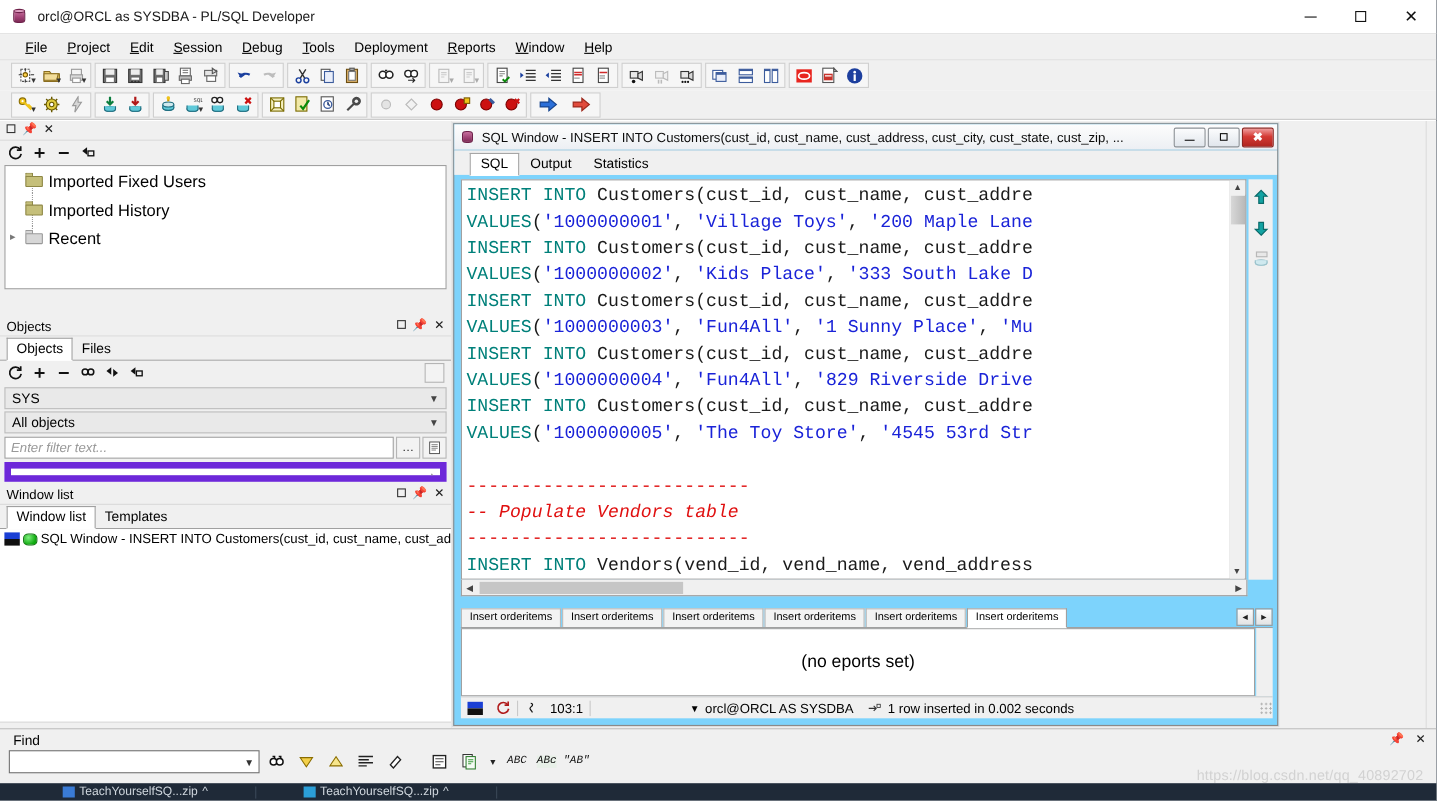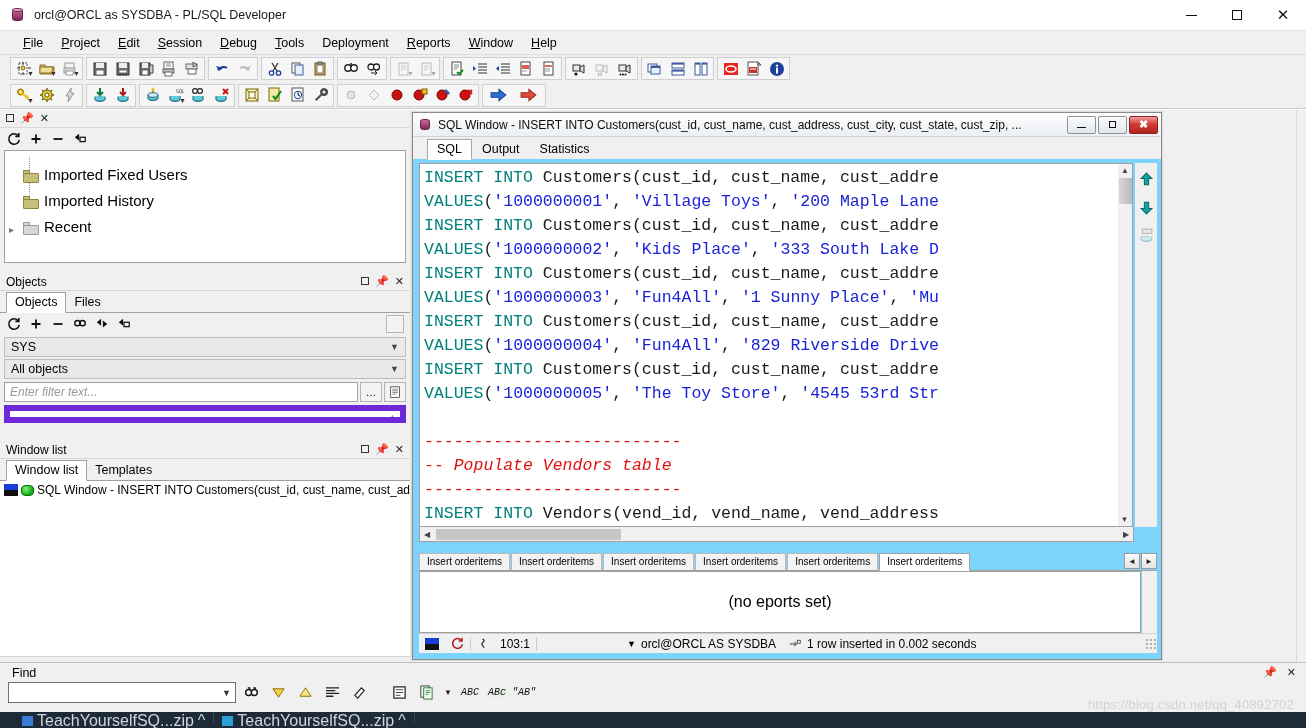--- a/index.html
+++ b/index.html
@@ -101,21 +101,21 @@
     height: 22px; display: flex; align-items: center; gap: 2px; padding-left: 4px;
     background: #f0f0f0;
   }
   .mini-btn { width: 20px; height: 18px; display:flex; align-items:center; justify-content:center; }
 
   .tree-box {
     background: #ffffff; border: 1px solid #a0a0a0; margin: 0 4px;
     position: relative; overflow: hidden;
   }
   .tree-row {
-    display: flex; align-items: flex-end; height: 26px; padding-left: 18px; font-size: 15px; color:#000;
+    display: flex; align-items: flex-start; height: 26px; padding-left: 18px; font-size: 15px; color:#000;
   }
   .tree-row .expander {
     width: 12px; margin-left: -14px; margin-right: 2px; color:#777; font-size:10px;
   }
   .folder {
     width: 16px; height: 13px; margin-right: 5px; position: relative; flex: none;
   }
   .folder .body { position:absolute; left:0; top:3px; width:16px; height:10px; background:#c5bf7a; border:1px solid #8e8744; border-radius:1px; }
   .folder .tab  { position:absolute; left:0; top:0px; width:7px; height:4px; background:#c5bf7a; border:1px solid #8e8744; border-bottom:none; border-radius:1px 1px 0 0;}
   .folder.gray .body { background:#d7d7d7; border-color:#9a9a9a; }
@@ -311,21 +311,21 @@
     width: 228px; height: 21px; background:#fff; border:1px solid #707070;
     display:flex; align-items:center; padding: 0 4px;
   }
   .find-input .chev { margin-left:auto; font-size:9px; color:#333; }
   .find-btn { width: 24px; height: 21px; display:flex; align-items:center; justify-content:center; }
   .txt-btn { font-size:10px; font-family:"Liberation Mono", monospace; color:#111;font-style:italic; }
 
   
   .taskbar {
     position:absolute; left:0; top: 712px; width: 1306px; height: 16px;
-    background:#1f2a38; display:flex; align-items:flex-start; color:#cfd6dd; font-size:16px;
+    background:#1f2a38; display:flex; align-items:center; color:#cfd6dd; font-size:11px;gap:35px;
   }
   .tb-item { display:flex; align-items:center; gap:4px; padding: 0 8px; white-space:nowrap; }
   .tb-item .zipico { width:11px; height:10px; background:#3a7bd5; position:relative; }
   .tb-item .zipico2 { width:11px; height:10px; background:#2b9fd8; position:relative; }
   .tb-div { width:1px; height:11px; background:#3a4757; }
 
   .watermark {
     position:absolute; right: 12px; top: 697px; font-size: 13px; color: #d2d2d2;
     font-family:"Liberation Sans", sans-serif; letter-spacing:.2px; pointer-events:none;
   }
@@ -851,21 +851,21 @@
           <span class="expander">▸</span>
           <span class="folder gray">
               <span class="tab"></span>
               <span class="body"></span>
             </span>
           <span>Recent</span>
         </div>
       </div>
     </div>
 
-    <div class="panel" style="top:163px; height:165px;">
+    <div class="panel" style="top:178px; height:165px;">
       <div class="panel-caption">
         <span class="cap-title">Objects</span>
         <span class="cap-btns">
           <span class="cap-btn"><i class="cap-sq"></i></span>
           <span class="cap-btn">📌</span>
           <span class="cap-btn">✕</span>
         </span>
       </div>
       <div class="ptabs">
         <div class="ptab active"><span>Objects</span></div>

